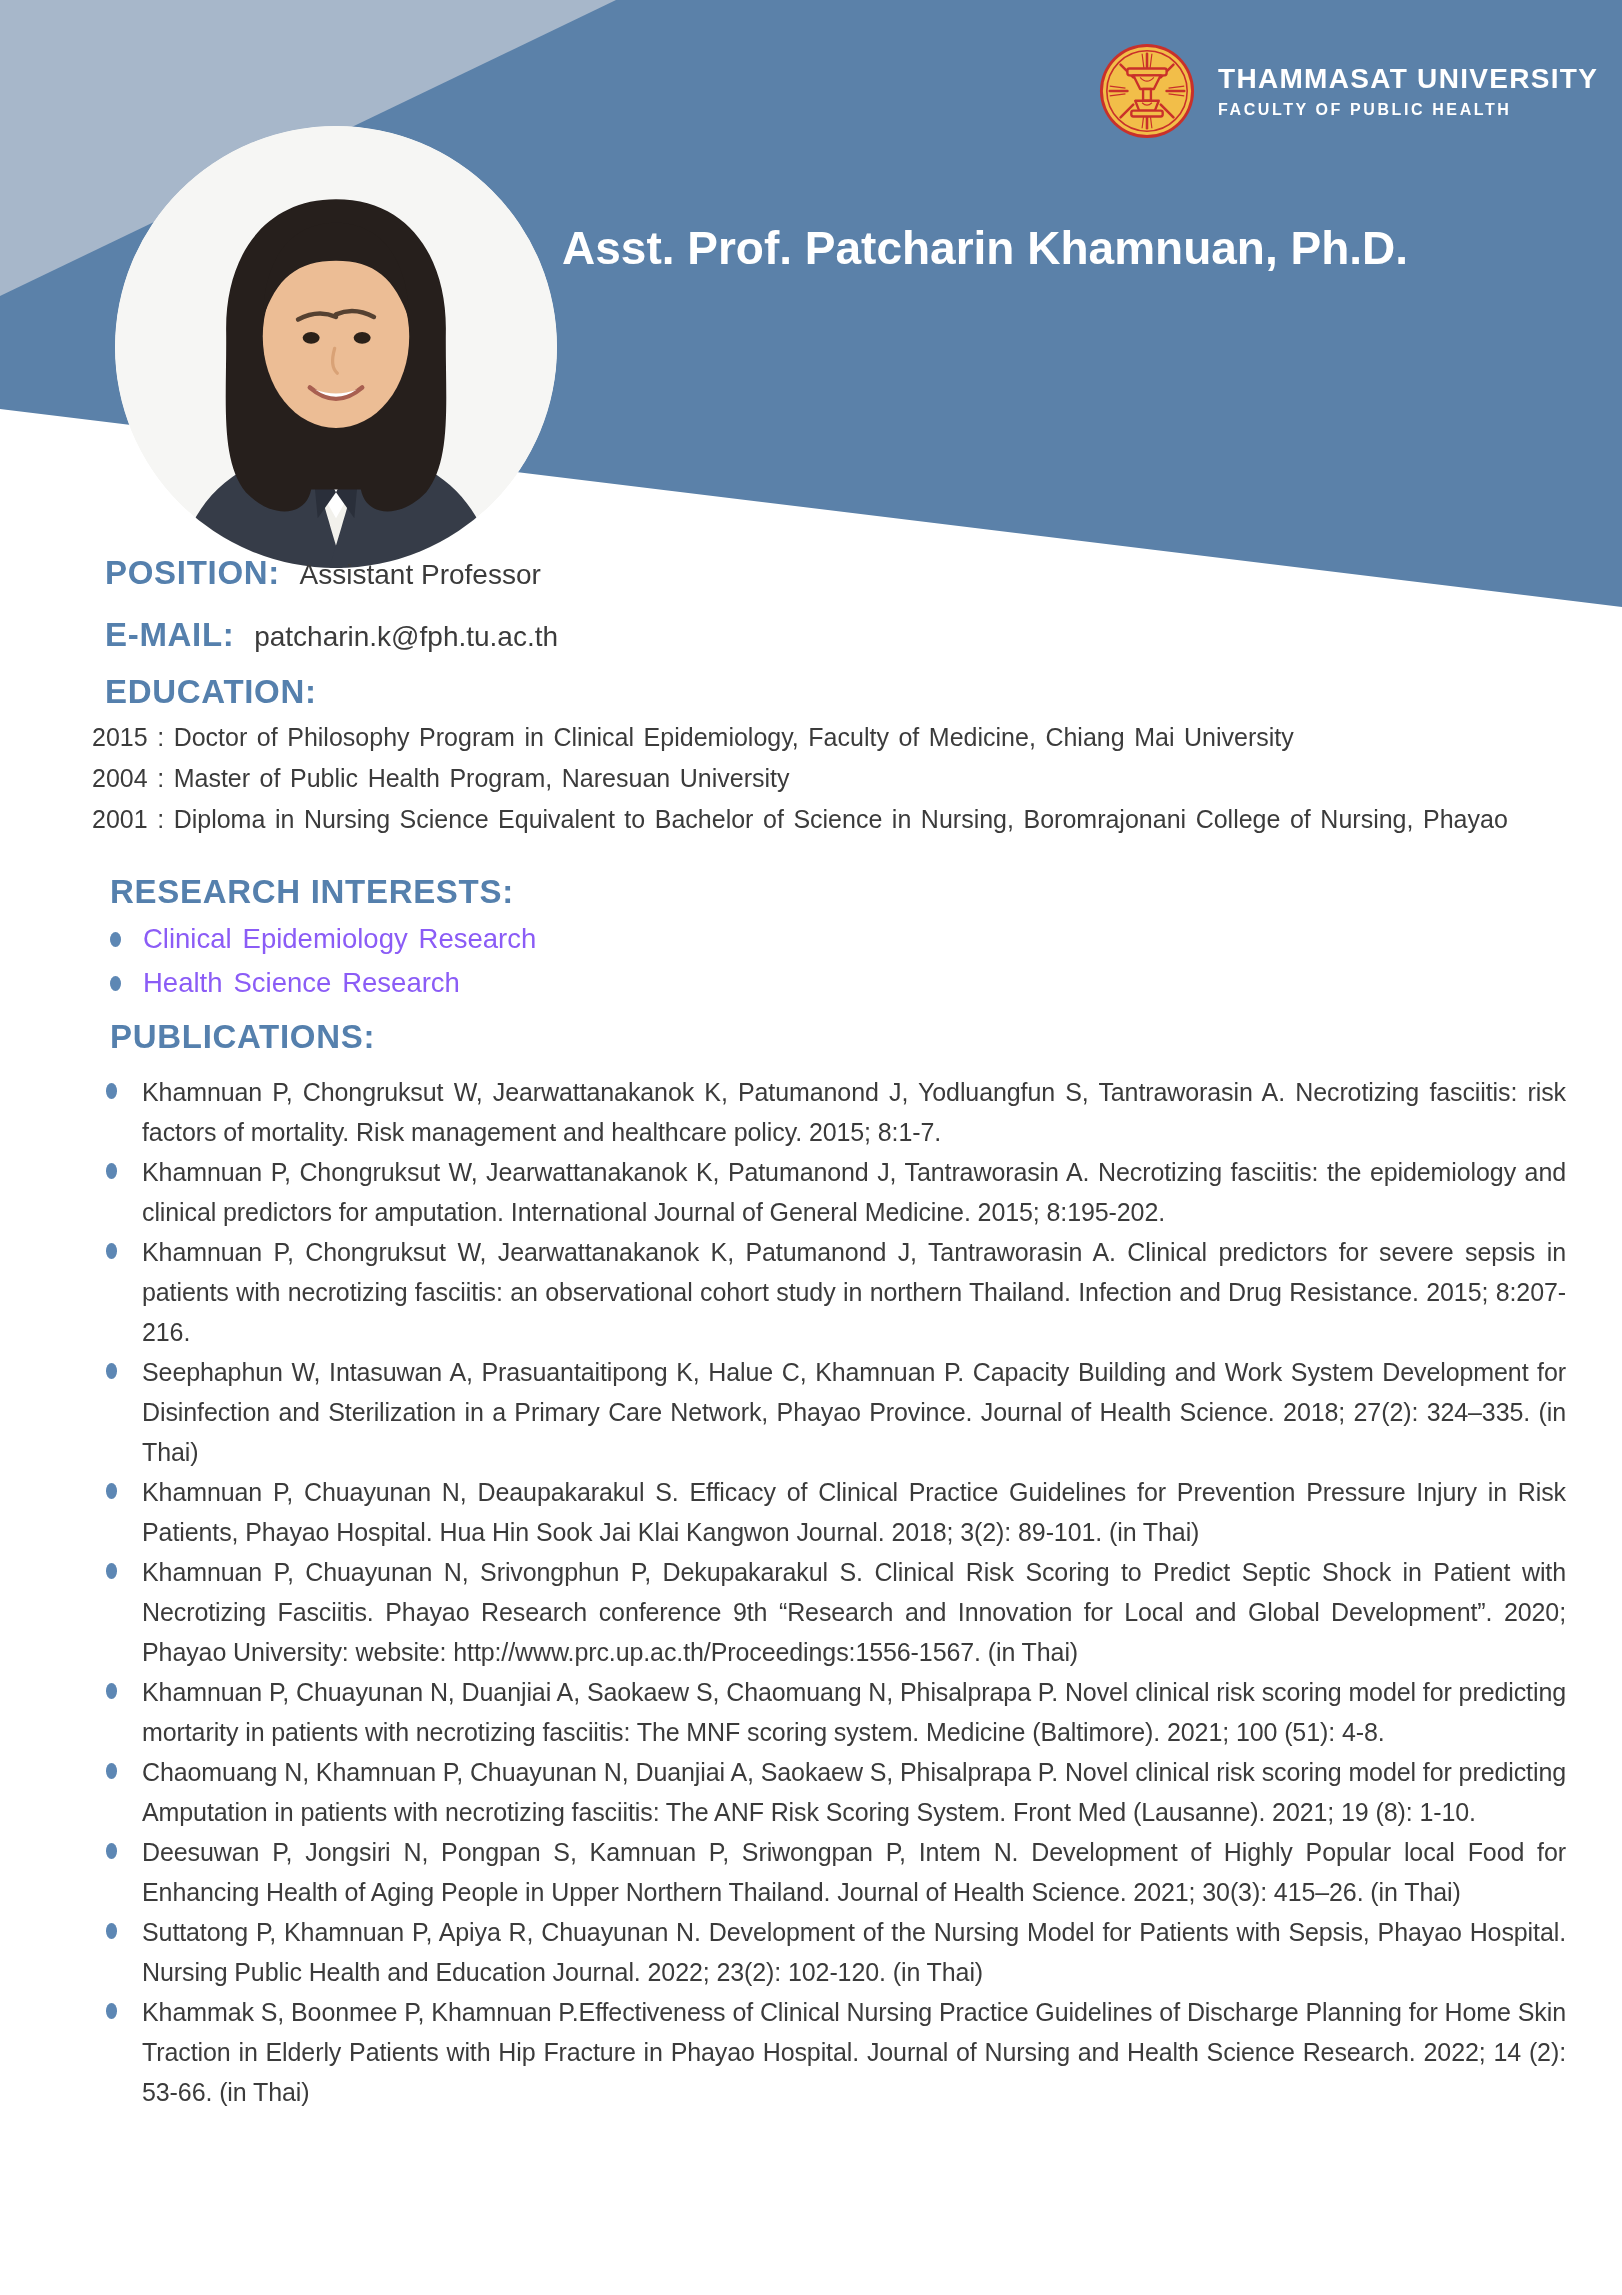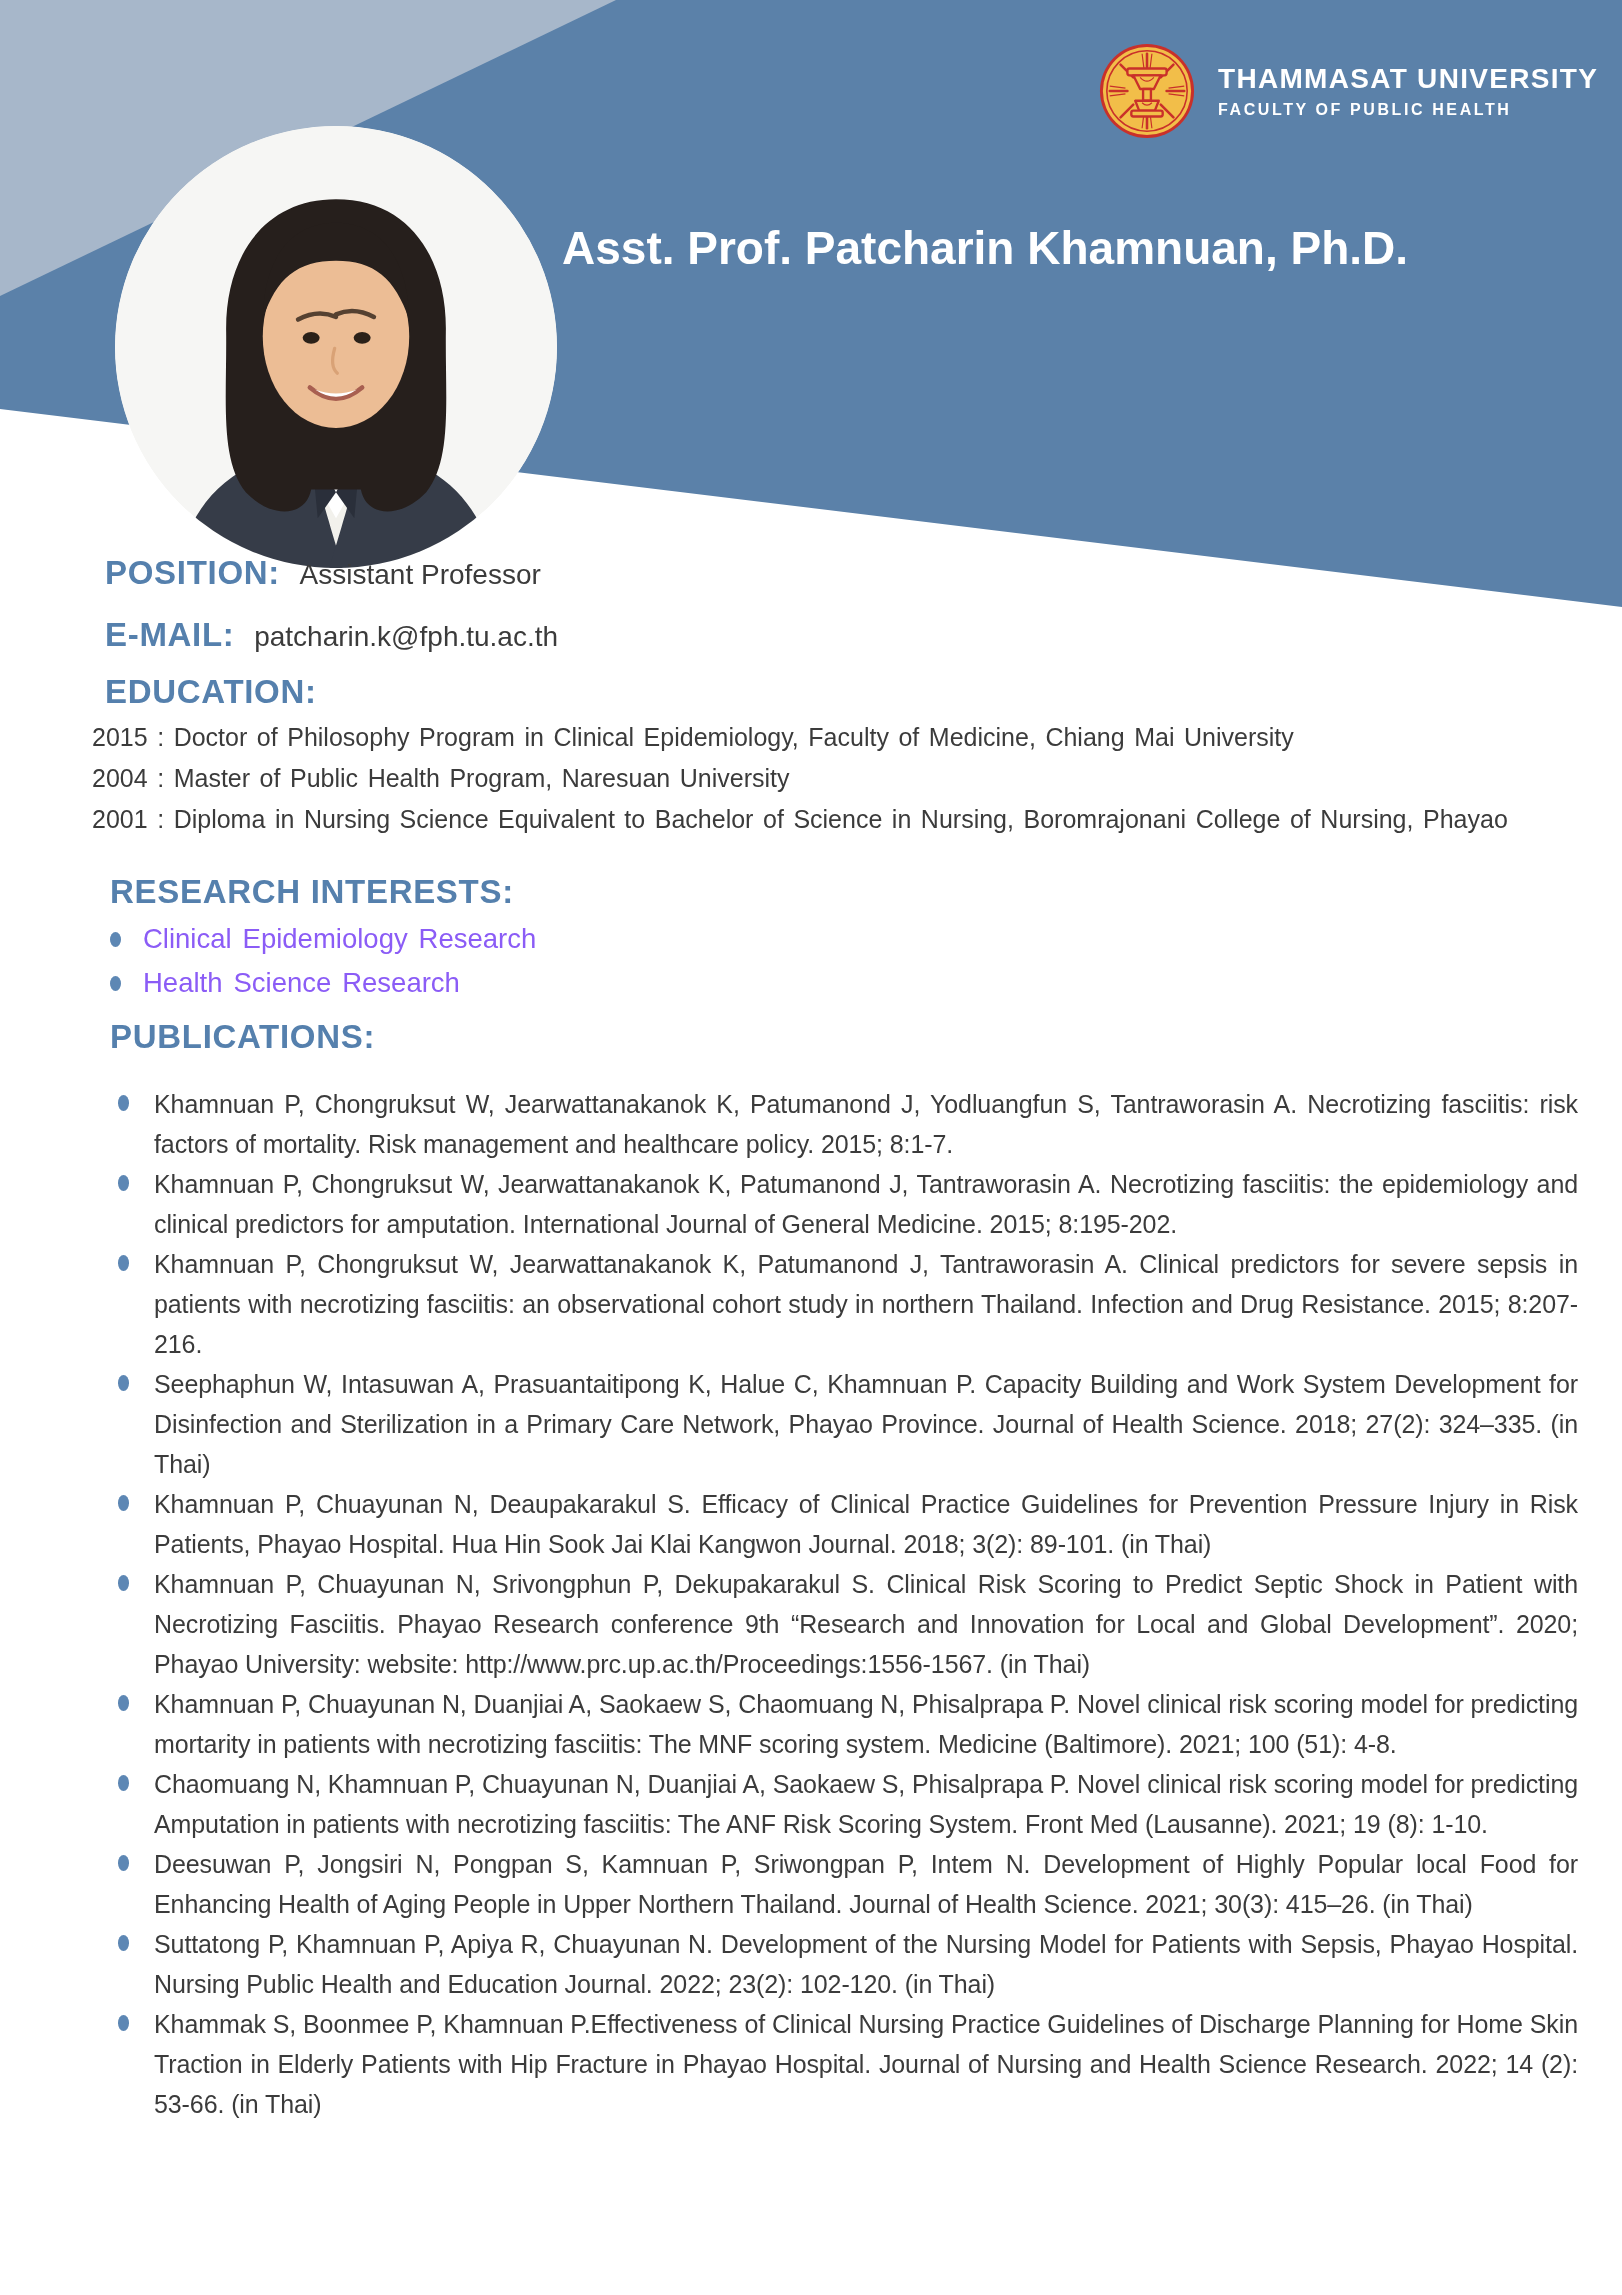--- a/index.html
+++ b/index.html
@@ -36,21 +36,21 @@
   
   .sec-label{color:#5580ad;font-weight:bold;font-size:33px;letter-spacing:0.7px;display:inline-block;}
   .row{position:absolute;left:105px;white-space:nowrap;}
   .row .val{color:#3b3b3b;font-size:28px;margin-left:19.6px;}
   .edu-list{position:absolute;left:92px;width:1485px;}
   .edu-item{color:#3b3b3b;font-size:25px;line-height:41px;word-spacing:2.6px;white-space:nowrap;}
   .ri-list{position:absolute;left:110px;}
   .ri-item{display:flex;align-items:center;height:44px;}
   .dot{width:11px;height:15px;border-radius:50%;background:#5d87b4;flex:0 0 auto;}
   .ri-item .ri-text{color:#8b5cf6;font-size:27.5px;margin-left:22px;word-spacing:3.3px;}
-  .pub-list{position:absolute;left:105px;width:1461px;list-style:none;margin:12px;padding:0;}
+  .pub-list{position:absolute;left:105px;width:1461px;list-style:none;margin:0;padding:0;}
   .pub-item{position:relative;padding-left:37px;margin:0;}
   .pub-item .p-dot{position:absolute;left:1.3px;top:11px;width:11px;height:15.7px;border-radius:50%;background:#5d87b4;}
   .pub-item .p-text{
     display:block;color:#3b3b3b;font-size:25px;line-height:40px;
     text-align:justify;letter-spacing:-0.1px;
   }
 </style>
 </head>
 <body>
 

